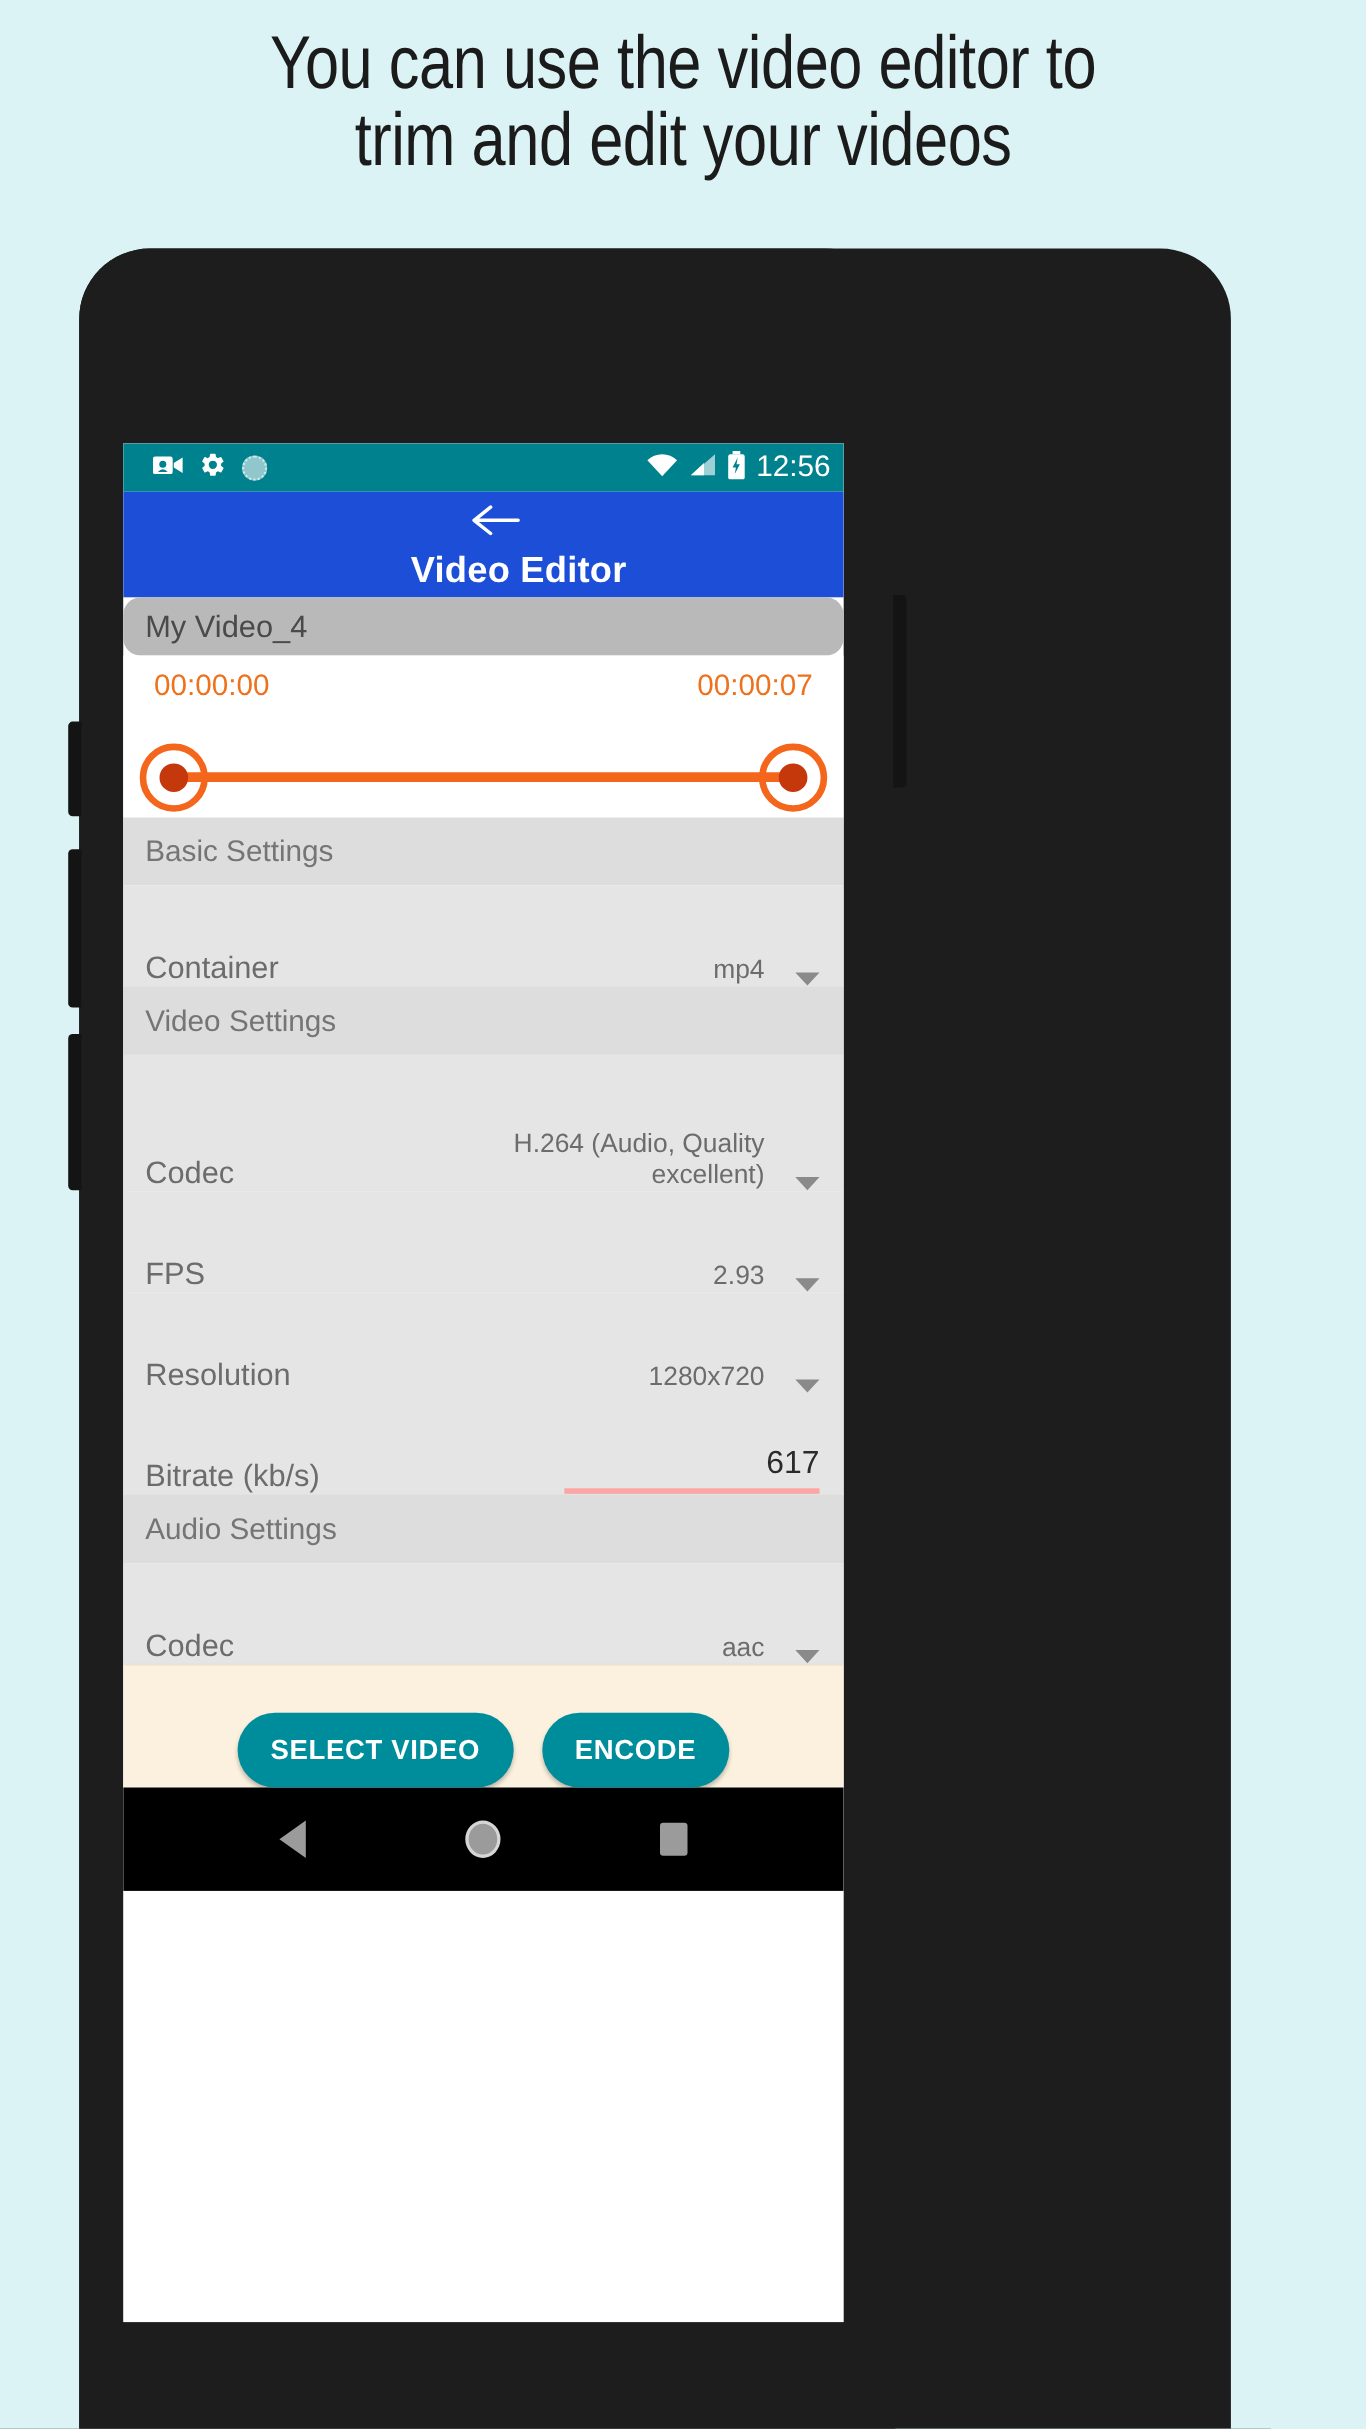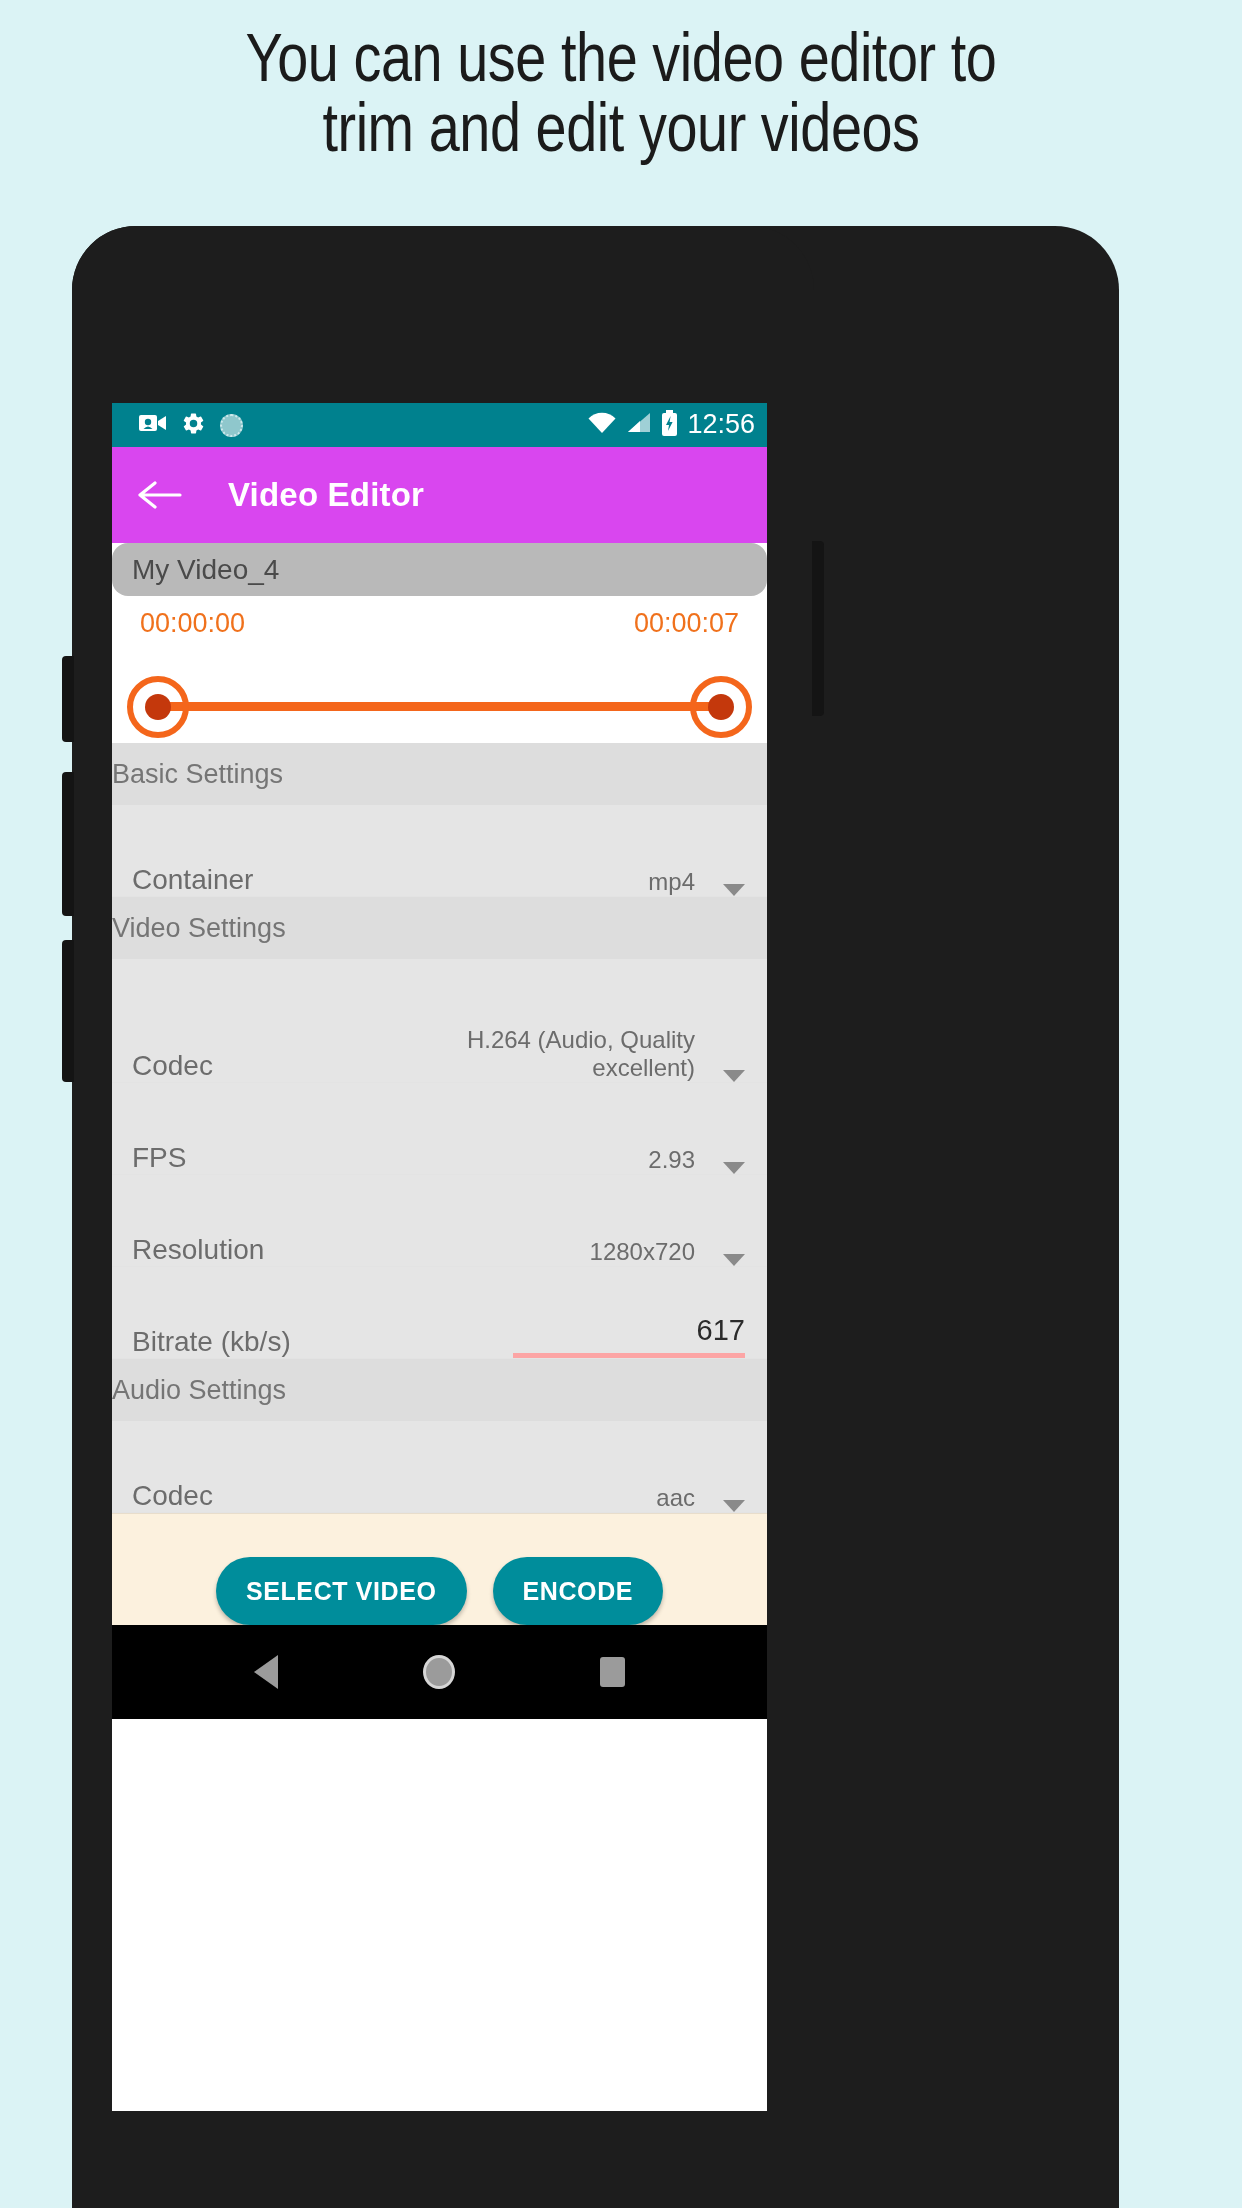--- a/index.html
+++ b/index.html
@@ -118,25 +118,26 @@
   .sync-dot {
     width: 23px; height: 23px;
     border-radius: 50%;
     background: #8fc7cc;
     border: 2px dotted #cfe9ec;
   }
 
   
   #appbar {
     height: 96px;
-    background: #d946ef;
+    background: #1d4ed8;
     display: flex;
     align-items: center;
     padding-left: 22px;
     color: #ffffff;
+    flex-direction: column;
   }
   #appbar .back-arrow {
     width: 52px; height: 52px;
     display: flex; align-items: center; justify-content: center;
   }
   #appbar .app-title {
     font-size: 33px;
     font-weight: 700;
     margin-left: 42px;
     letter-spacing: 0.2px;
@@ -151,20 +152,21 @@
     padding-left: 20px;
     color: #4a4a4a;
     font-size: 28px;
     border-radius: 16px;
   }
   .section-bar {
     height: 62px;
     background: #dddddd;
     display: flex;
     align-items: center;
+    padding-left: 20px;
     color: #757575;
     font-size: 27px;
   }
 
   
   #trim {
     background: #ffffff;
     padding: 12px 22px 0 22px;
     position: relative;
     height: 147px;

